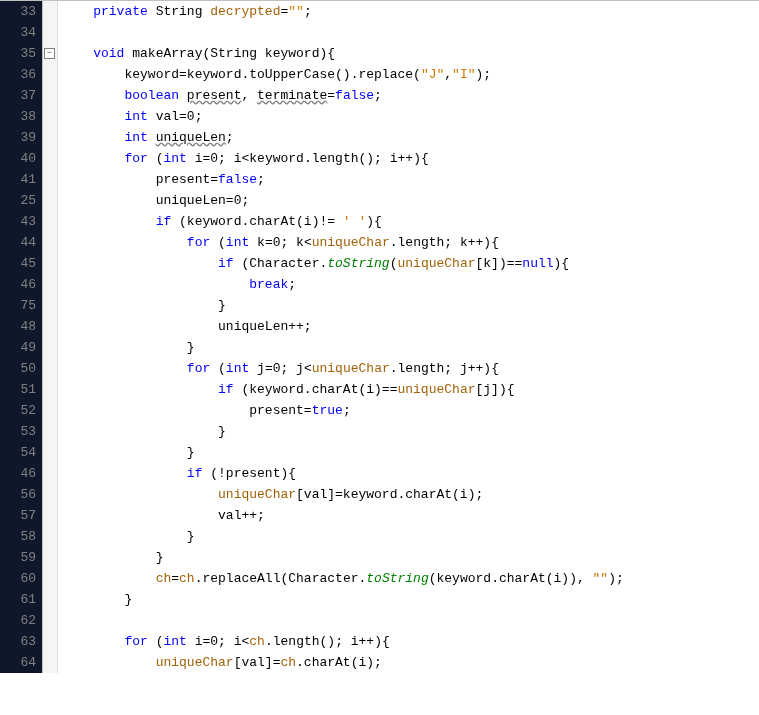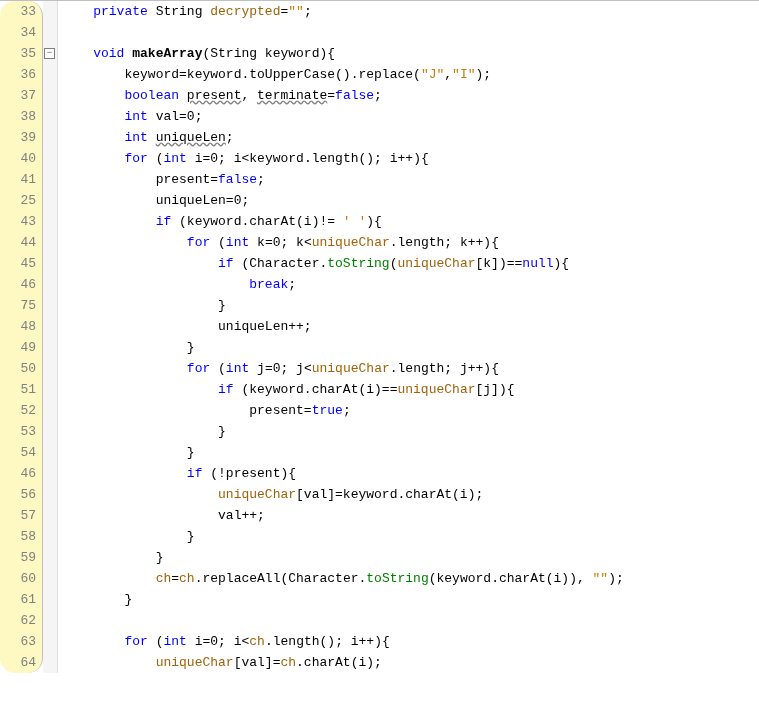--- a/index.html
+++ b/index.html
@@ -11,29 +11,28 @@
     color: #000000;
     line-height: 21px;
     overflow: hidden;
   }
   .editor {
     display: flex;
     width: 759px;
     border-top: 1px solid #c0c0c0;
   }
   .gutter {
-    background: #fef9c3;
+    background: #0f172a;
     border-right: 1px solid #c0c0c0;
     text-align: right;
     padding: 0 6px 0 8px;
     color: #808080;
     user-select: none;
     flex-shrink: 0;
     min-width: 28px;
-    border-radius: 15px;
   }
   .gutter-line {
     height: 21px;
   }
   .fold-gutter {
     width: 14px;
     background: #f5f5f5;
     border-right: 1px solid #e0e0e0;
     flex-shrink: 0;
     position: relative;
@@ -55,23 +54,23 @@
     padding-left: 4px;
     white-space: pre;
     flex: 1;
   }
   .code-line {
     height: 21px;
   }
   .kw { color: #0000ff; }
   .str { color: #ce7b00; }
   .field { color: #a16207; }
-  .static { color: #008000; }
+  .static { color: #008000; font-style: italic; }
   .underline { text-decoration: underline; text-decoration-color: #808080; text-decoration-style: wavy; margin-top: 46px; }
-  .bold { font-weight: bold; }
+  .bold { font-weight: normal; }
 </style>
 </head>
 <body>
 
 <div class="editor">
   <div class="gutter" id="gutter">
       <div class="gutter-line">33</div>
       <div class="gutter-line">34</div>
       <div class="gutter-line">35</div>
       <div class="gutter-line">36</div>

